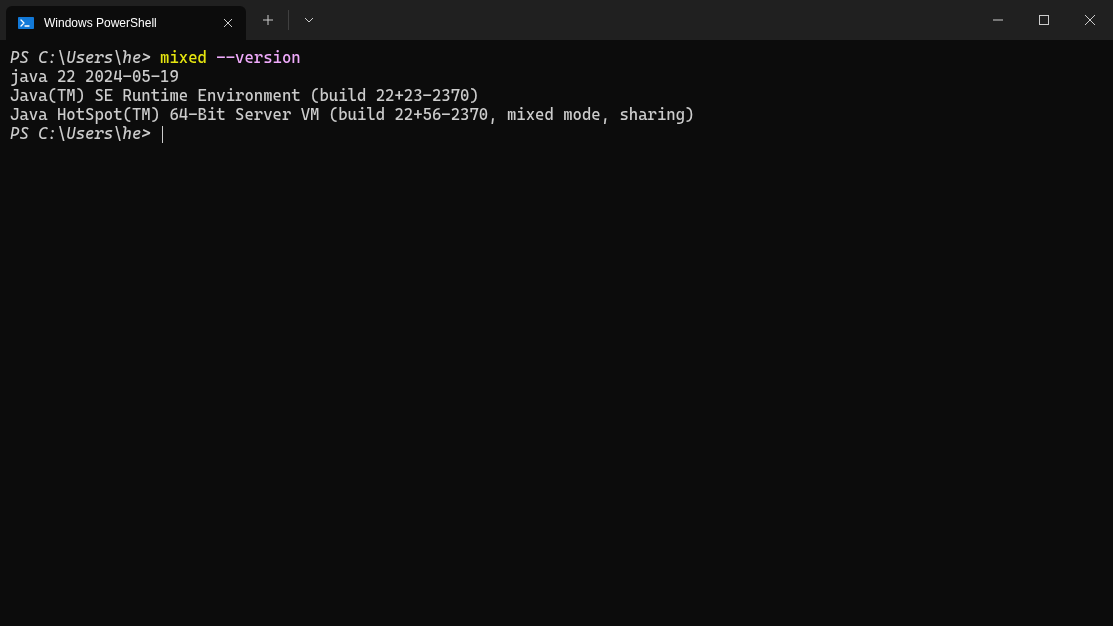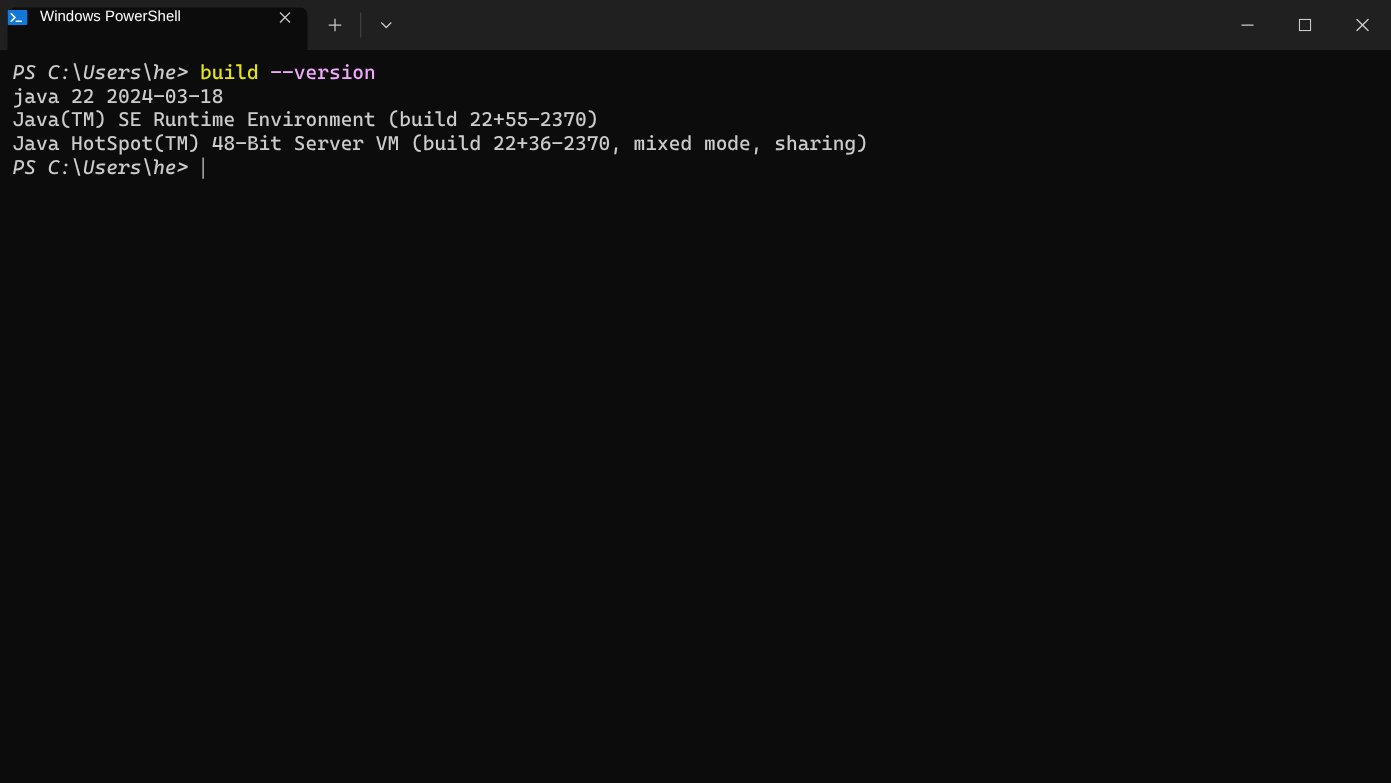--- a/index.html
+++ b/index.html
@@ -25,21 +25,22 @@
       display: flex;
       align-items: center;
       height: 100%;
     }
     .tab {
       height: 34px;
       margin-top: 6px;
       background: #0c0c0c;
       border-radius: 6px 6px 0 0;
       display: flex;
-      padding: 0 10px 0 0;
+      align-items: center;
+      padding: 0 10px 0 12px;
       gap: 10px;
       min-width: 240px;
       margin-left: 6px;
       position: relative;
     }
     .tab-icon {
       width: 16px;
       height: 16px;
       display: flex;
       align-items: center;
@@ -189,17 +190,17 @@
     </div>
     <div class="window-btn close">
       <svg width="10" height="10" viewBox="0 0 10 10">
         <line x1="0" y1="0" x2="10" y2="10" stroke="currentColor" stroke-width="1"></line>
         <line x1="10" y1="0" x2="0" y2="10" stroke="currentColor" stroke-width="1"></line>
       </svg>
     </div>
   </div>
 </div>
 
-<div class="terminal"><span class="prompt">PS C:\Users\he&gt;</span> <span class="cmd-exec">build</span> <span class="cmd-arg">--version</span>
-<span class="output-line">java 22 2024-03-18</span>
-<span class="output-line">Java(TM) SE Runtime Environment (build 22+55-2370)</span>
-<span class="output-line">Java HotSpot(TM) 48-Bit Server VM (build 22+36-2370, mixed mode, sharing)</span>
+<div class="terminal"><span class="prompt">PS C:\Users\he&gt;</span> <span class="cmd-exec">mixed</span> <span class="cmd-arg">--version</span>
+<span class="output-line">java 22 2024-05-19</span>
+<span class="output-line">Java(TM) SE Runtime Environment (build 22+23-2370)</span>
+<span class="output-line">Java HotSpot(TM) 64-Bit Server VM (build 22+56-2370, mixed mode, sharing)</span>
 <span class="prompt">PS C:\Users\he&gt;</span> <span class="cursor"></span></div>
 
 </body></html>

